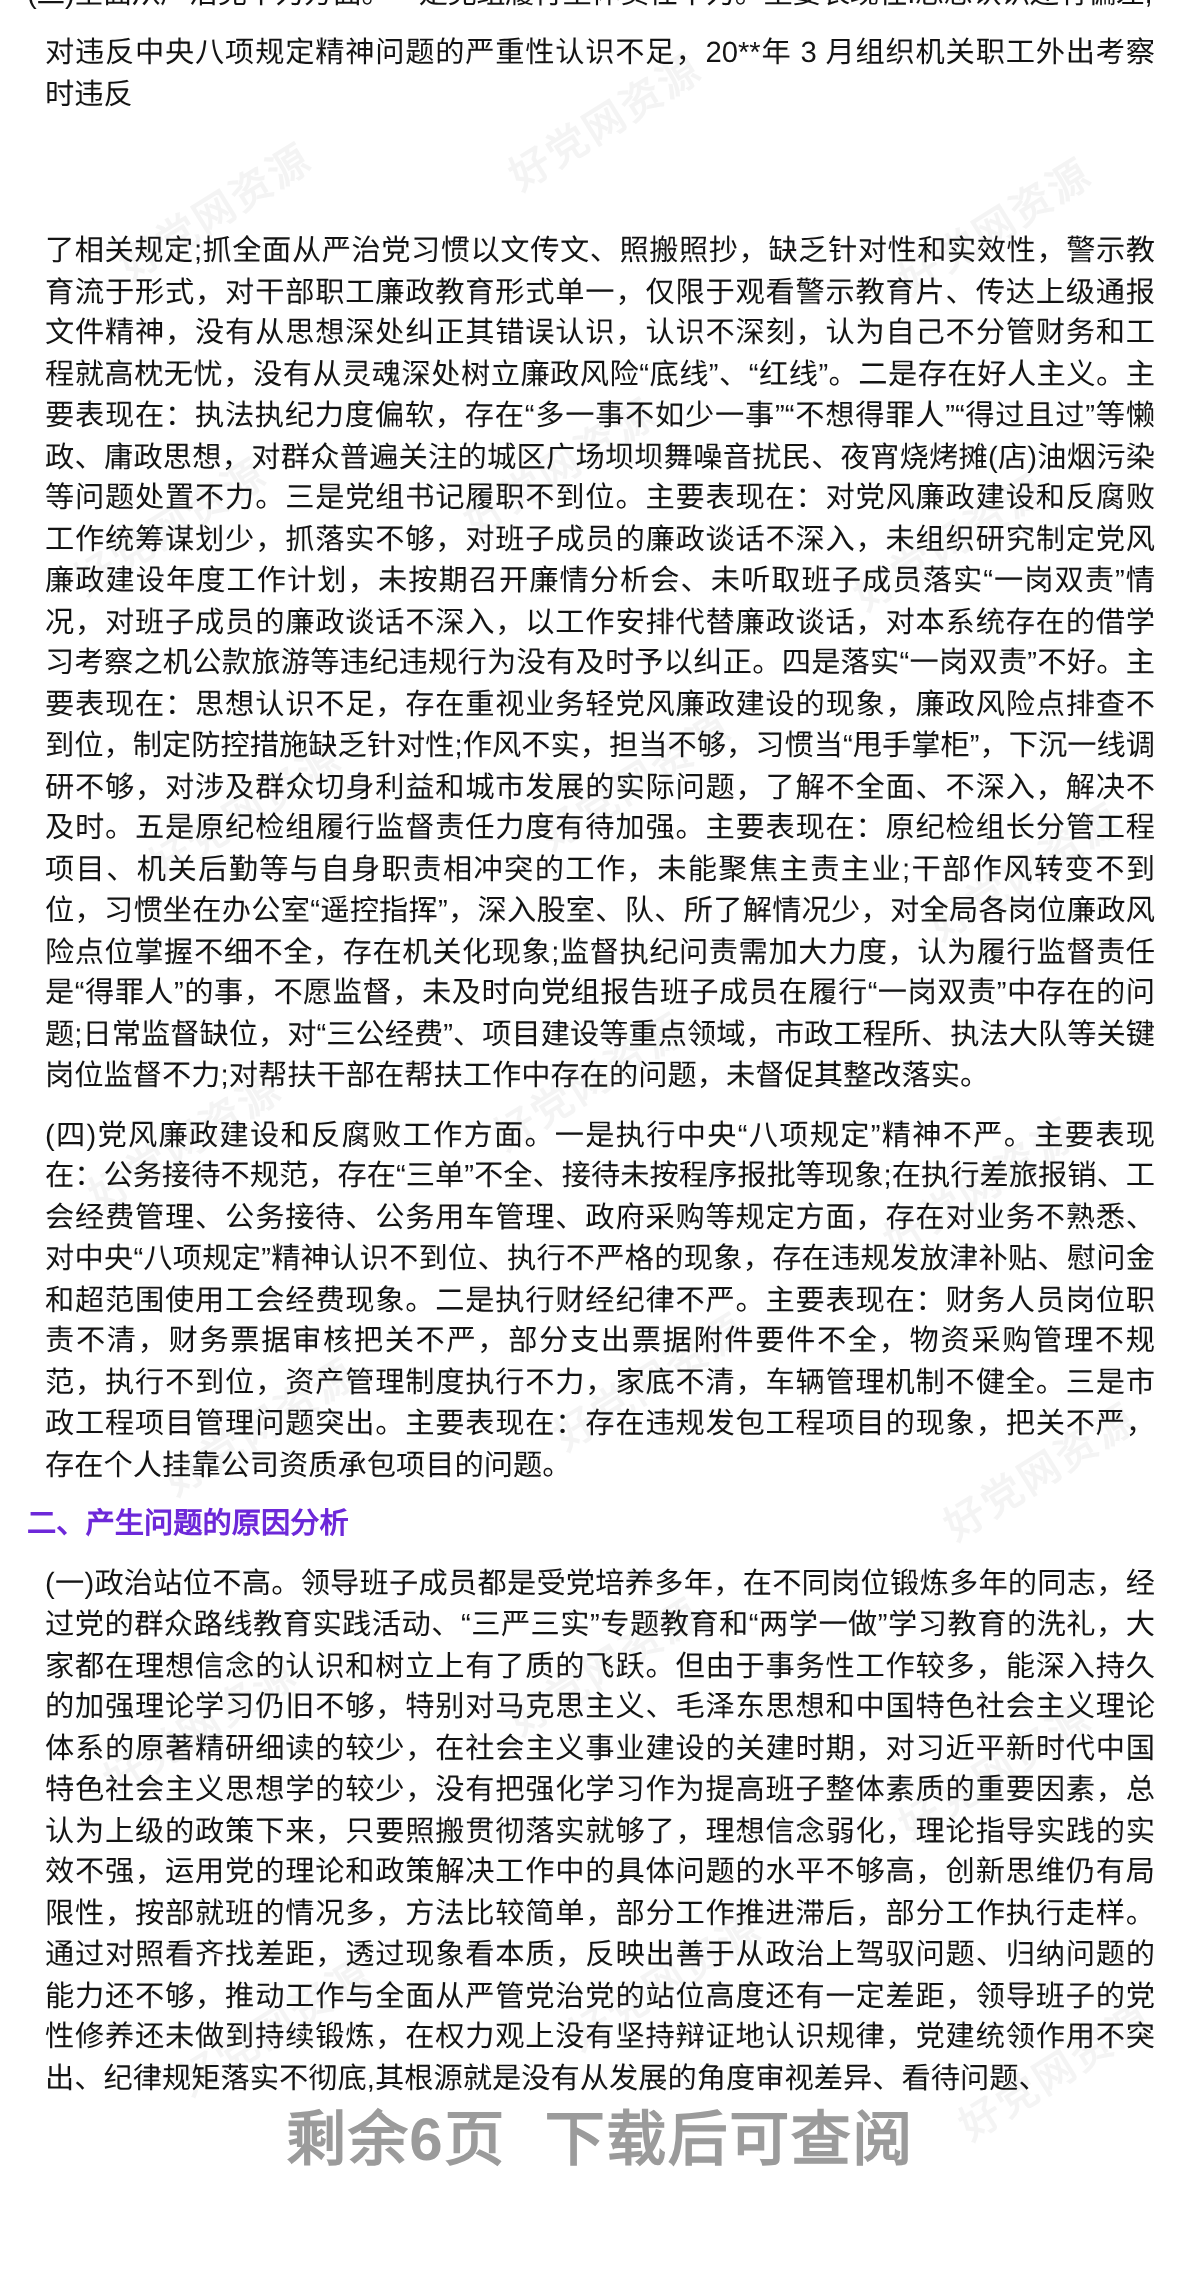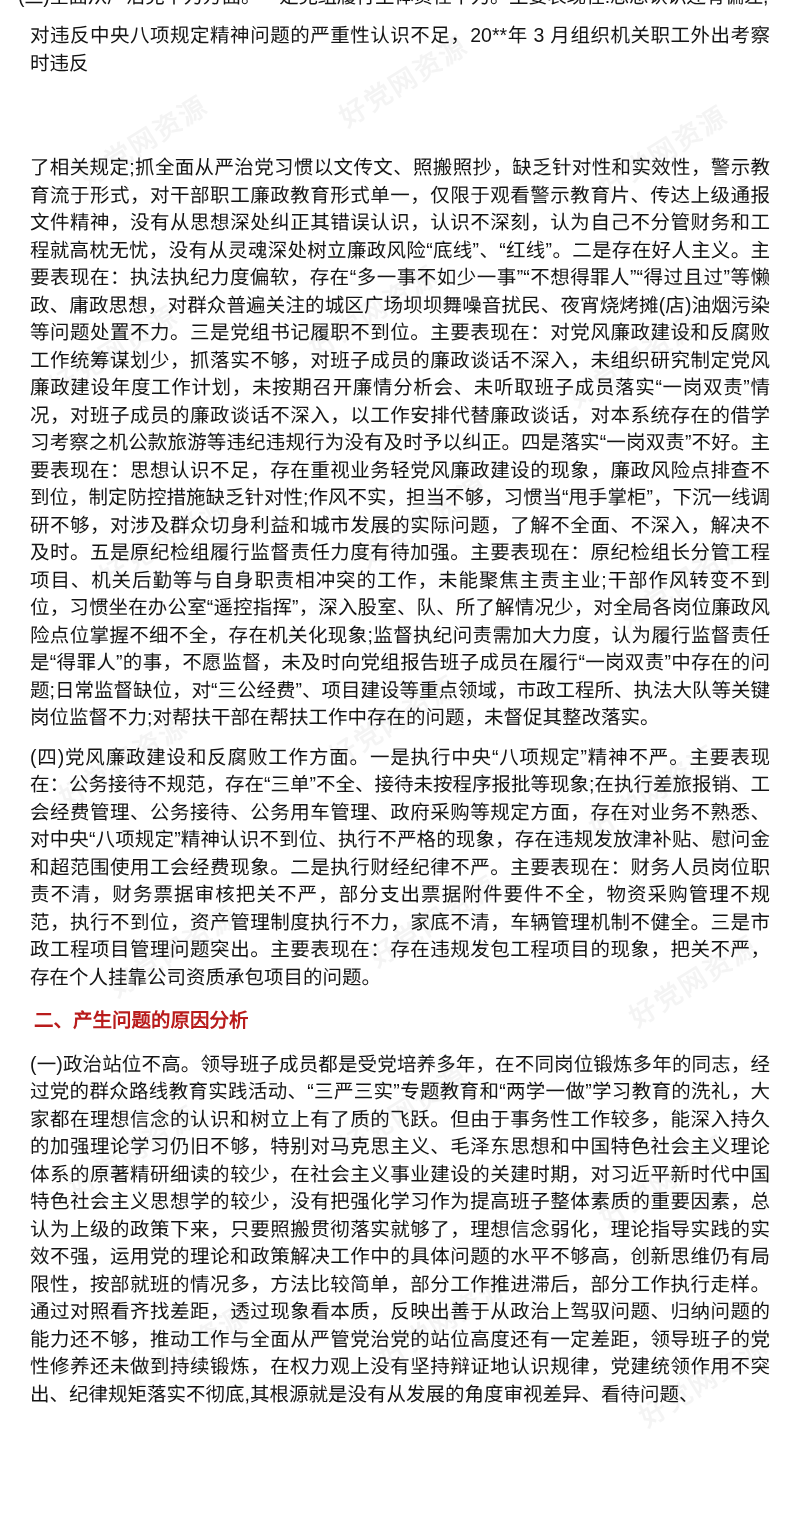--- a/index.html
+++ b/index.html
@@ -73,24 +73,24 @@
     font-size: 19.5px;
     line-height: 27.5px;
     color: #141414;
     text-align: justify;
     text-justify: inter-ideograph;
     letter-spacing: 0;
     word-break: break-all;
   }
 
   h2.heading {
-    margin: 16px;
+    margin: 0;
     font-size: 19.5px;
     line-height: 27.5px;
-    color: #b91c1c;
+    color: #6d28d9;
     font-weight: 700;
     text-align: left;
   }
 
   .gap-lg  { height: 53px; }
 
   
   .paywall {
     position: absolute;
     left: 0;
@@ -153,14 +153,17 @@
 
     <p class="para">(四)党风廉政建设和反腐败工作方面。一是执行中央“八项规定”精神不严。主要表现在：公务接待不规范，存在“三单”不全、接待未按程序报批等现象;在执行差旅报销、工会经费管理、公务接待、公务用车管理、政府采购等规定方面，存在对业务不熟悉、对中央“八项规定”精神认识不到位、执行不严格的现象，存在违规发放津补贴、慰问金和超范围使用工会经费现象。二是执行财经纪律不严。主要表现在：财务人员岗位职责不清，财务票据审核把关不严，部分支出票据附件要件不全，物资采购管理不规范，执行不到位，资产管理制度执行不力，家底不清，车辆管理机制不健全。三是市政工程项目管理问题突出。主要表现在：存在违规发包工程项目的现象，把关不严，存在个人挂靠公司资质承包项目的问题。</p>
 
     <h2 class="heading">二、产生问题的原因分析</h2>
 
 
     <p class="para">(一)政治站位不高。领导班子成员都是受党培养多年，在不同岗位锻炼多年的同志，经过党的群众路线教育实践活动、“三严三实”专题教育和“两学一做”学习教育的洗礼，大家都在理想信念的认识和树立上有了质的飞跃。但由于事务性工作较多，能深入持久的加强理论学习仍旧不够，特别对马克思主义、毛泽东思想和中国特色社会主义理论体系的原著精研细读的较少，在社会主义事业建设的关建时期，对习近平新时代中国特色社会主义思想学的较少，没有把强化学习作为提高班子整体素质的重要因素，总认为上级的政策下来，只要照搬贯彻落实就够了，理想信念弱化，理论指导实践的实效不强，运用党的理论和政策解决工作中的具体问题的水平不够高，创新思维仍有局限性，按部就班的情况多，方法比较简单，部分工作推进滞后，部分工作执行走样。通过对照看齐找差距，透过现象看本质，反映出善于从政治上驾驭问题、归纳问题的能力还不够，推动工作与全面从严管党治党的站位高度还有一定差距，领导班子的党性修养还未做到持续锻炼，在权力观上没有坚持辩证地认识规律，党建统领作用不突出、纪律规矩落实不彻底,其根源就是没有从发展的角度审视差异、看待问题、</p>
 
   </div>
 
+  <div class="paywall">
+    <div class="paywall-text"><span>剩余6页</span><span class="spacer"></span><span>下载后可查阅</span></div>
+  </div>
 
 </div>
 
 </body></html>

